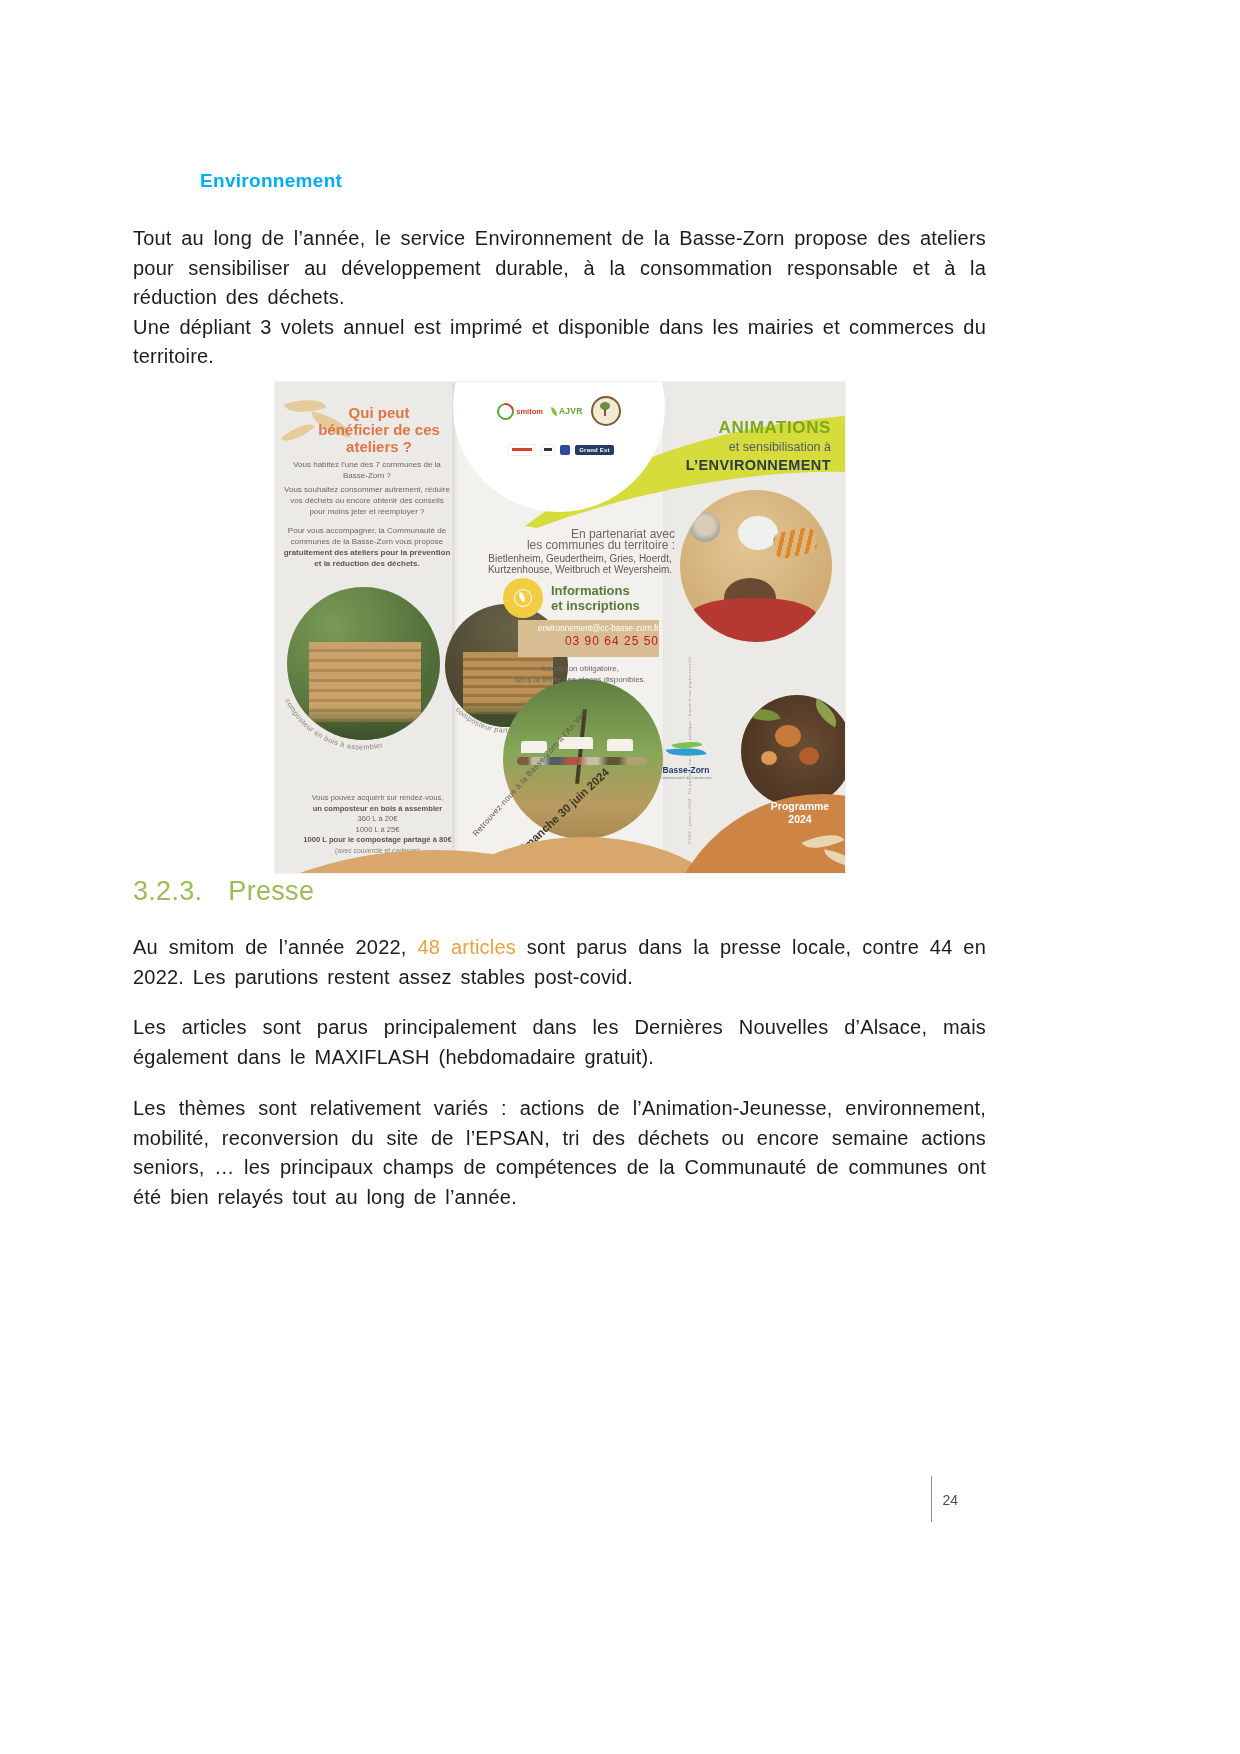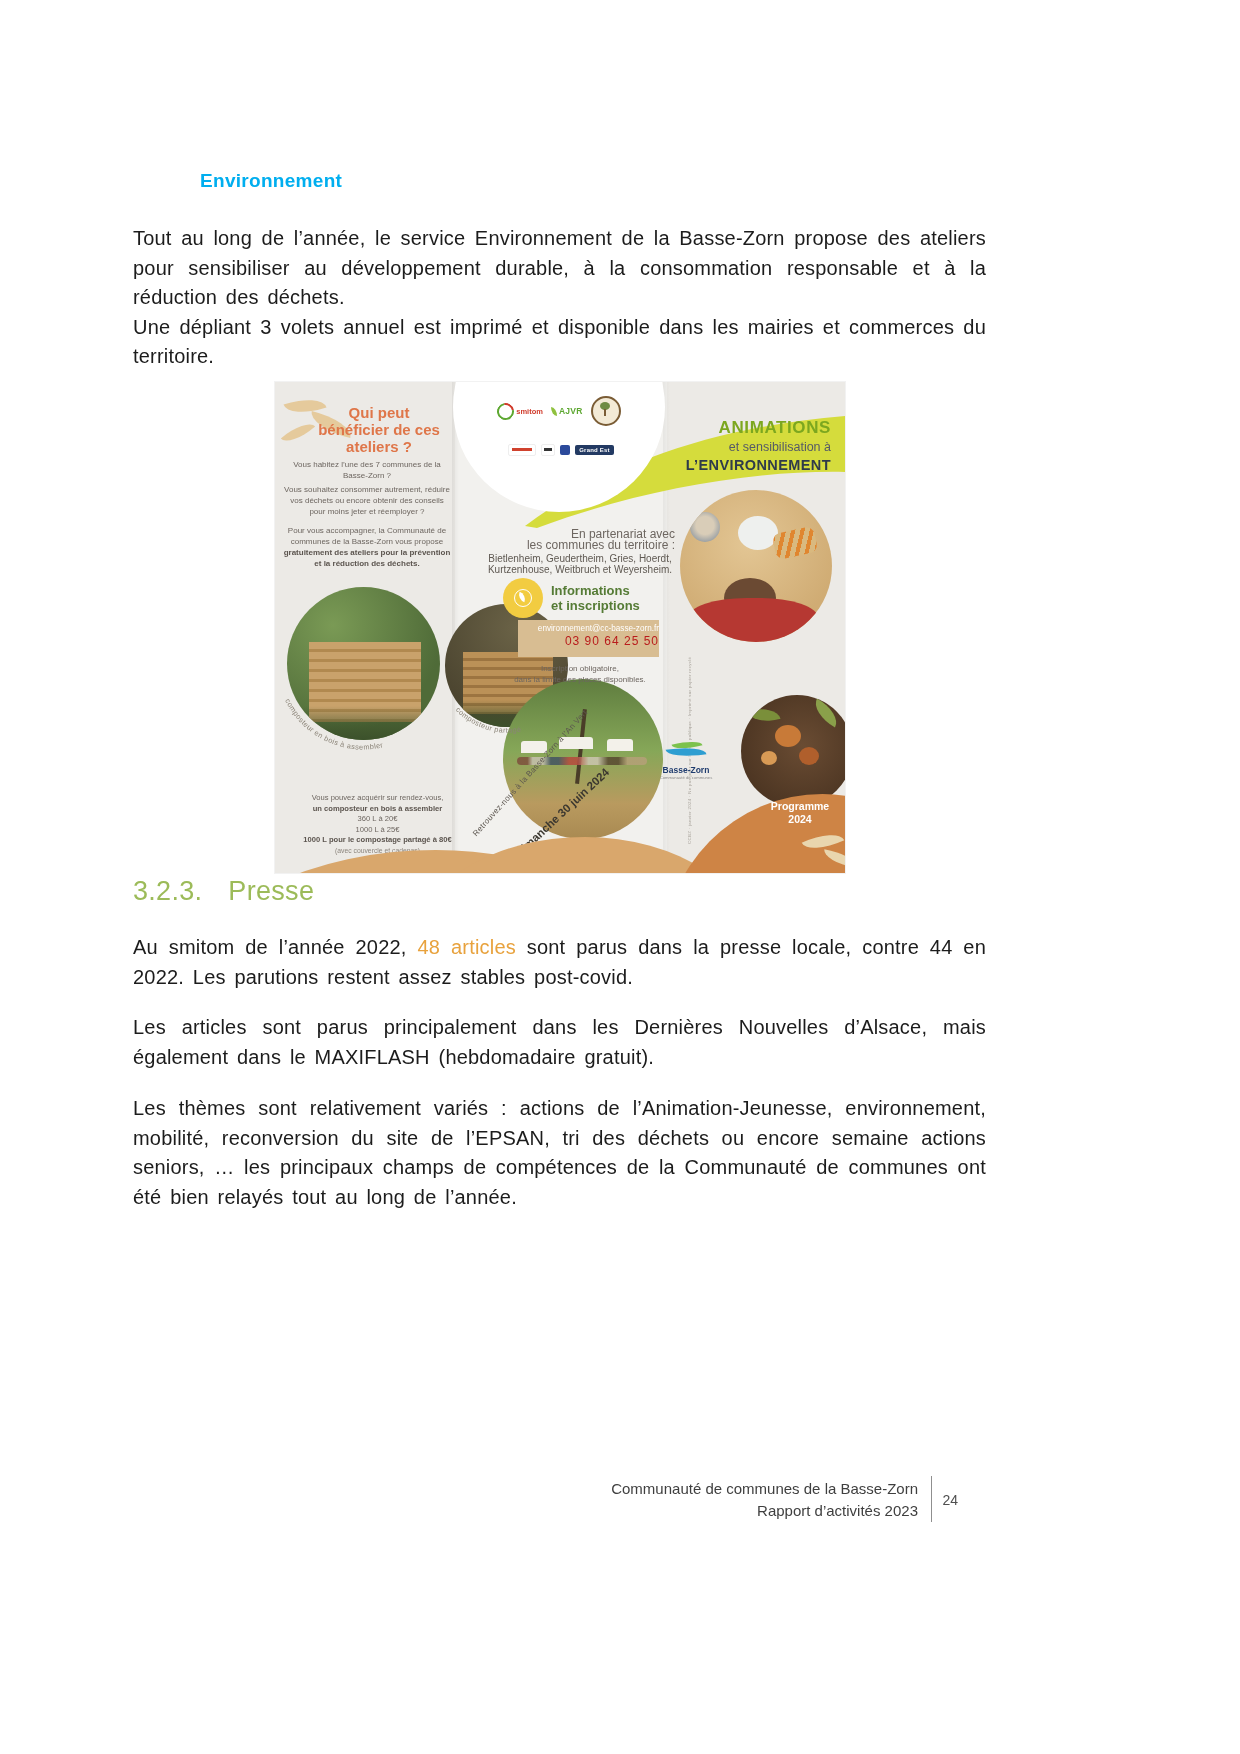--- a/index.html
+++ b/index.html
@@ -365,20 +365,16 @@
 
   <div class="presse-heading">
     <span class="num">3.2.3.</span><span>Presse</span>
   </div>
 
   <p class="body-par p-presse1"><span>Au smitom de l’année 2022, </span><span class="hl-orange">48 articles</span><span> sont parus dans la presse locale, contre 44 en 2022. Les parutions restent assez stables post-covid.</span></p>
 
   <p class="body-par p-presse2">Les articles sont parus principalement dans les Dernières Nouvelles d’Alsace, mais également dans le MAXIFLASH (hebdomadaire gratuit).</p>
   <p class="body-par p-presse3">Les thèmes sont relativement variés : actions de l’Animation-Jeunesse, environnement, mobilité, reconversion du site de l’EPSAN, tri des déchets ou encore semaine actions seniors, … les principaux champs de compétences de la Communauté de communes ont été bien relayés tout au long de l’année.</p>
 
-  <div class="footer">
-    <div>Communauté de communes de la Basse-Zorn</div>
-    <div>Rapport d’activités 2023</div>
-  </div>
   <div class="footer-divider"></div>
   <div class="footer-page">24</div>
 
 </div>
 
 </body></html>

